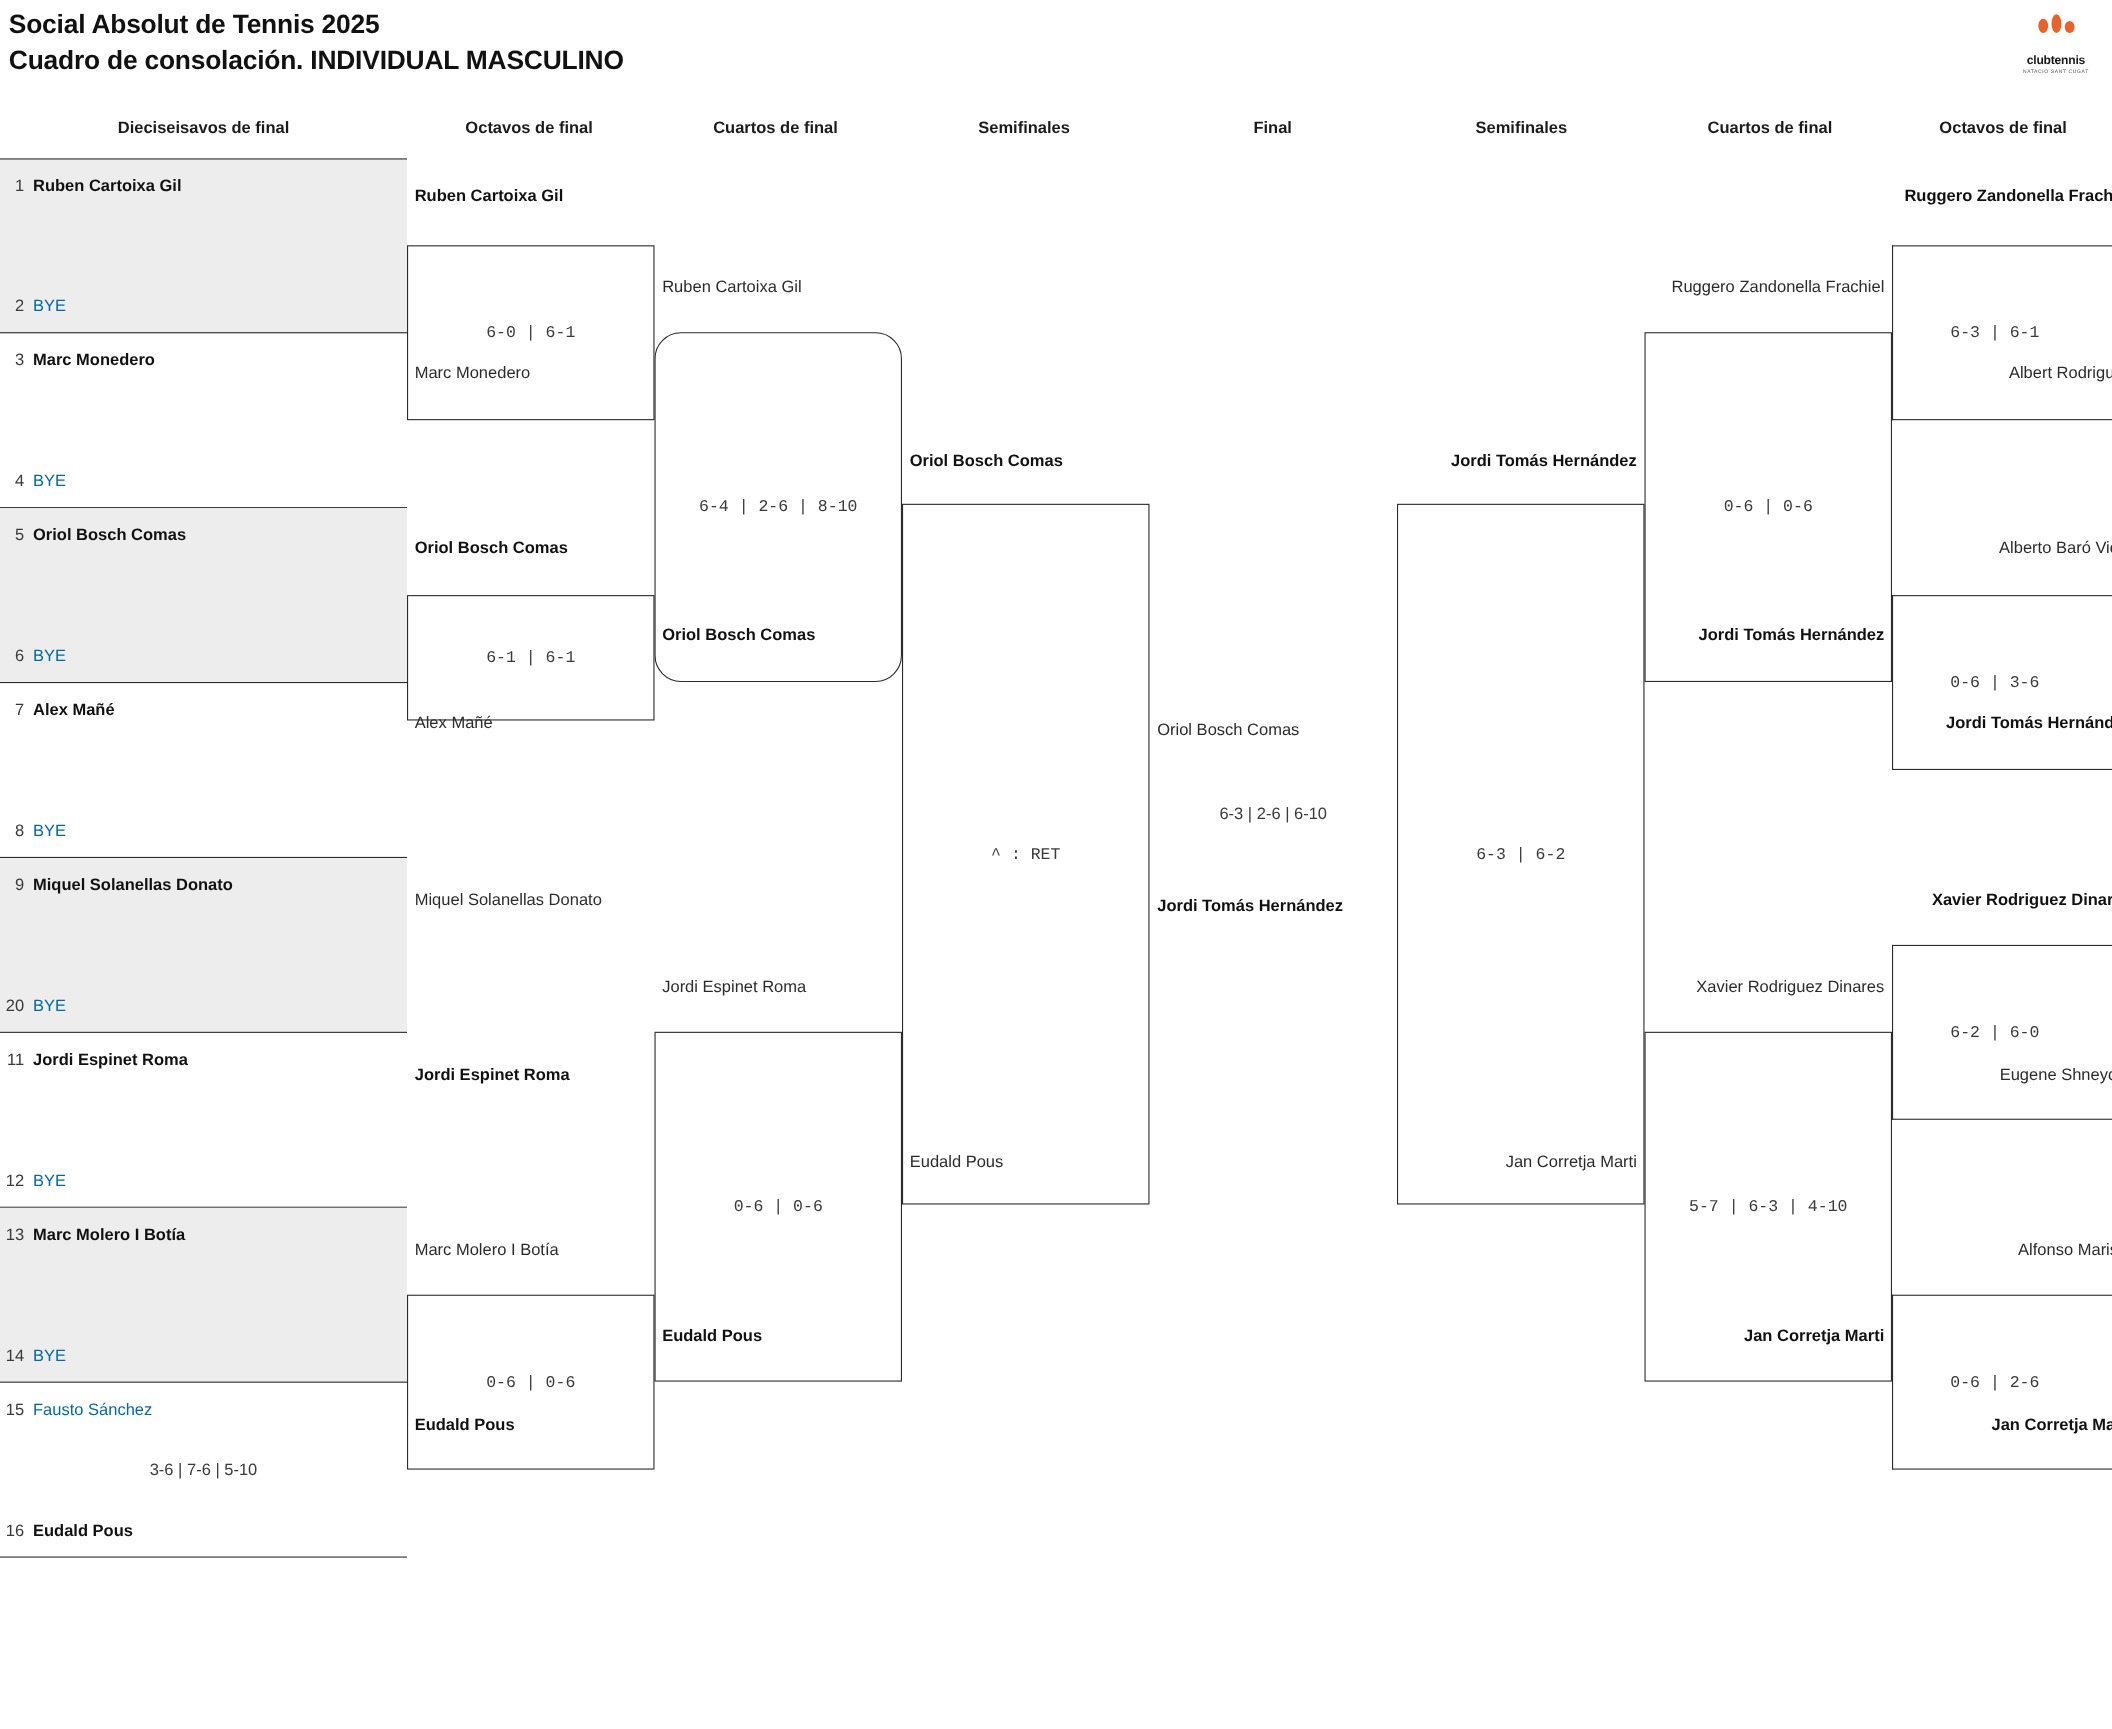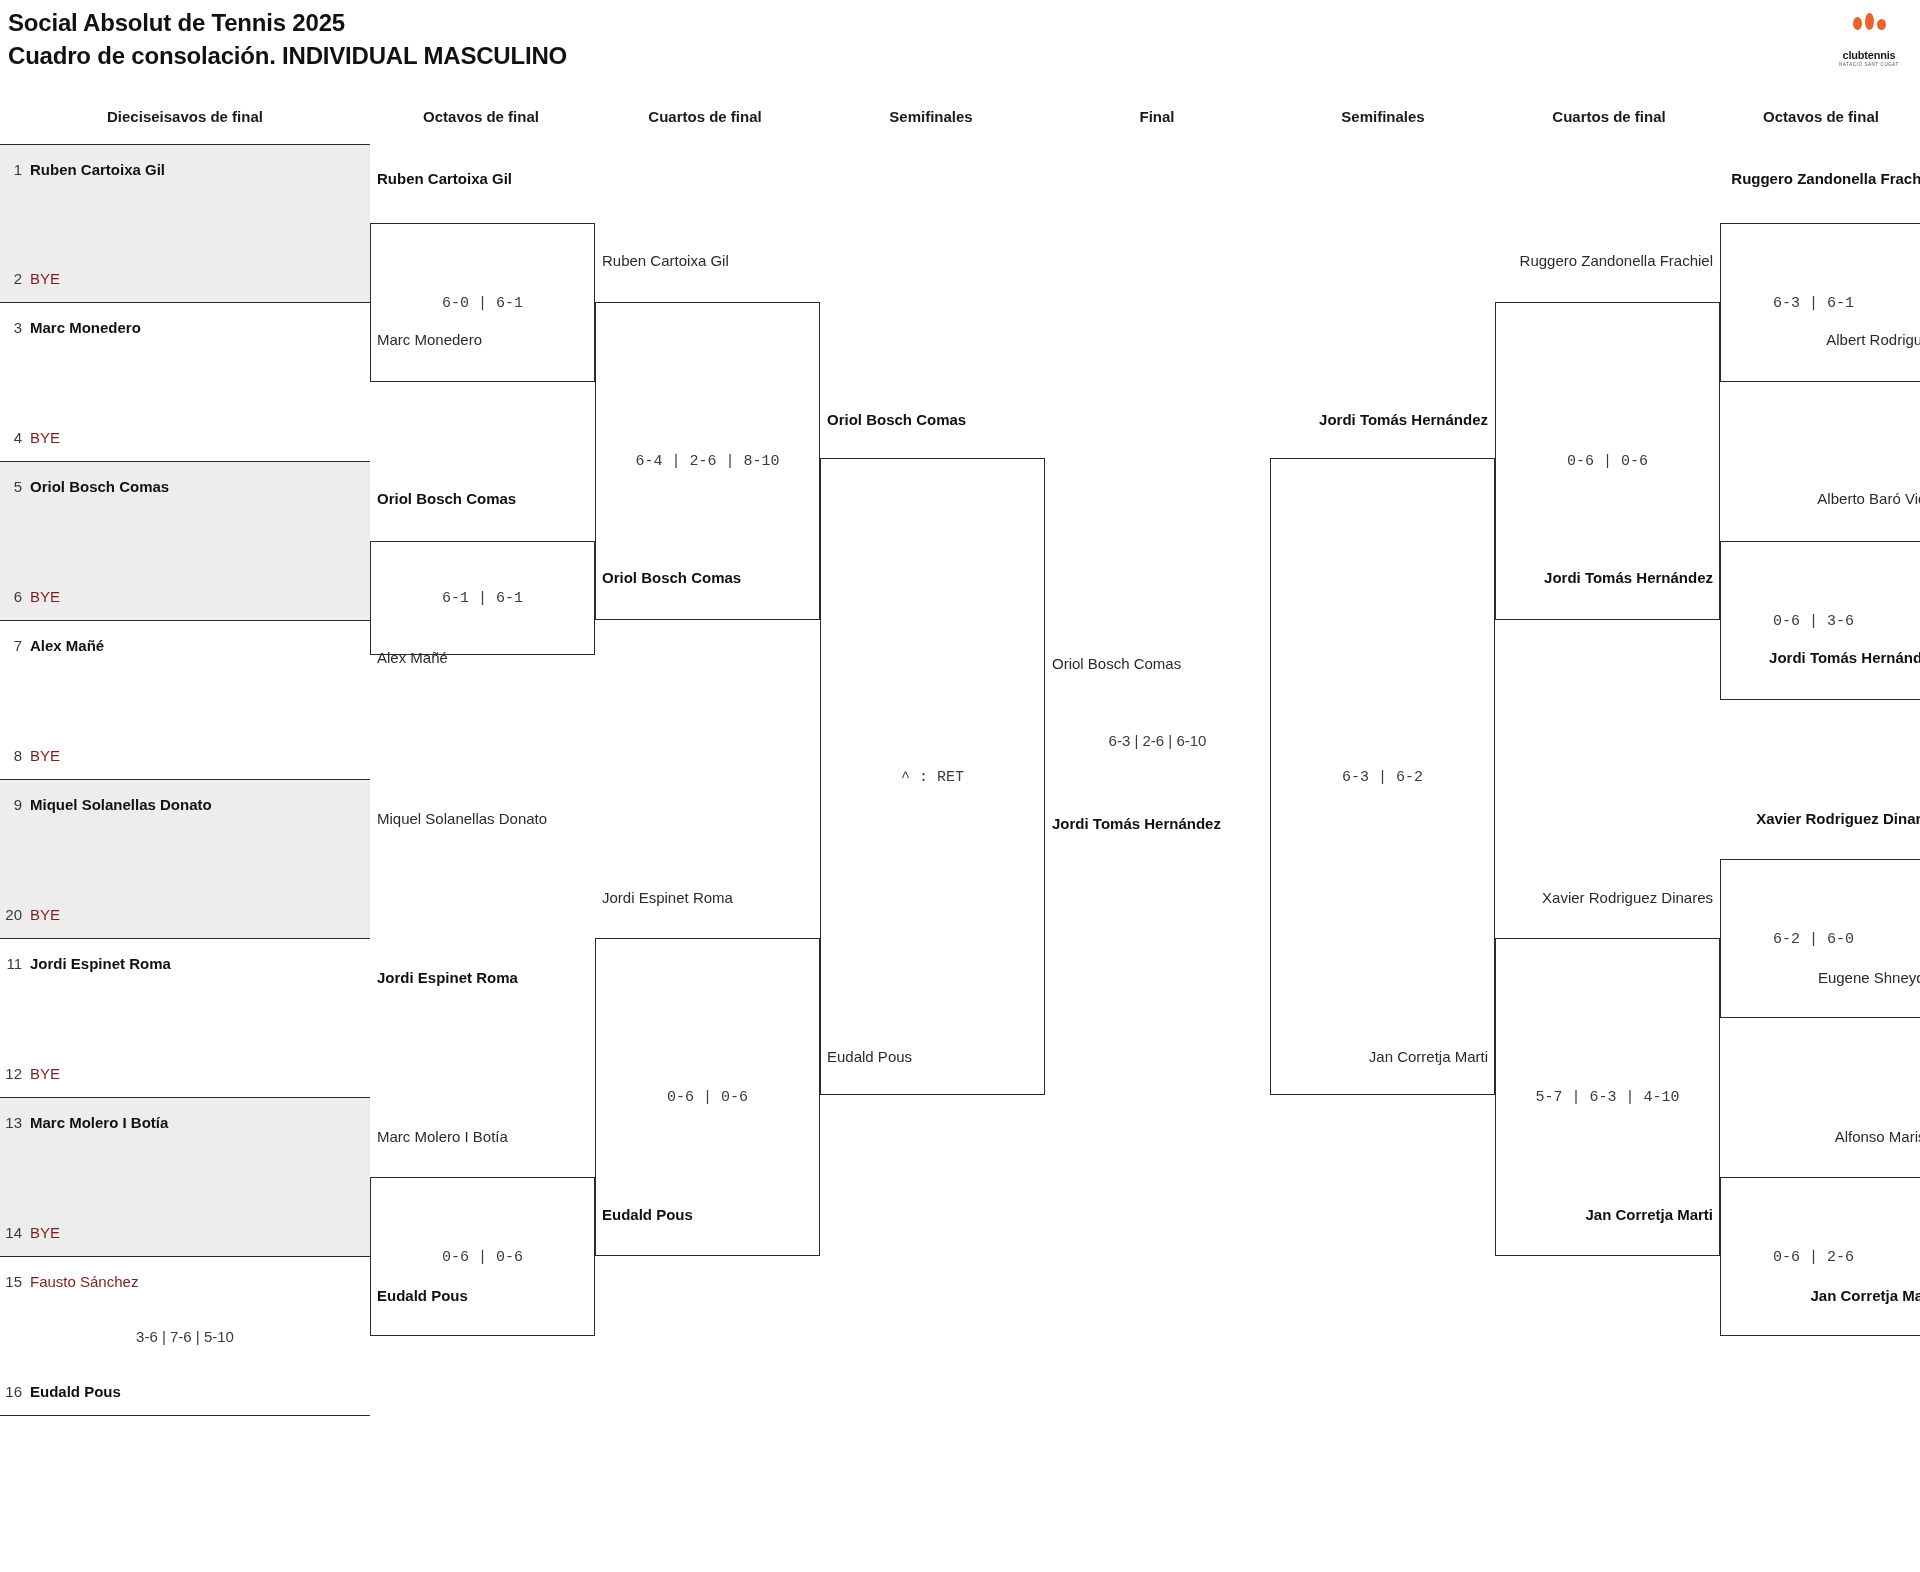--- a/index.html
+++ b/index.html
@@ -33,21 +33,21 @@
   .seed-pair {
     position: relative; height: 159px; width: 370px;
     border-bottom: 1px solid #2b2b2b;
   }
   .seed-pair.first { border-top: 1px solid #2b2b2b; }
   .seed-pair.shaded { background: #ededed; }
   .seed-row { position: absolute; left: 0; width: 100%; height: 24px; display: flex; align-items: center; }
   .seed-row.top { top: 12px; }
   .seed-row.bot { bottom: 12px; }
   .seed-num { width: 30px; text-align: right; padding-right: 8px; font-size: 15px; color: #3a3a3a; }
-  .seed-name { font-size: 15px; color: #7f1d1d; }
+  .seed-name { font-size: 15px; color: #0369a1; }
   .seed-name.win { font-weight: 700; color: #111; }
   .seed-score {
     position: absolute; left: 0; right: 0; top: 50%; transform: translateY(-50%);
     text-align: center; font-size: 15px; color: #3a3a3a;
   }
 
   
   .mbox { position: absolute; border: 1px solid #2b2b2b; font-family: Liberation Mono, monospace; }
   .mbox.noright { border-right: none; }
   .mscore {
@@ -195,21 +195,21 @@
 
   <div class="mname L" style="left:377px; top:810px;">Miquel Solanellas Donato</div>
   <div class="mname win L" style="left:377px; top:969px;">Jordi Espinet Roma</div>
 
   <div class="mbox" style="left:370px; top:1177px; width:225px; height:159px;">
     <div class="mscore">0-6 | 0-6</div>
   </div>
   <div class="mname L" style="left:377px; top:1128px;">Marc Molero I Botía</div>
   <div class="mname win L" style="left:377px; top:1287px;">Eudald Pous</div>
 
-  <div class="mbox" style="left:595px; top:302px; width:225px; height:318px;">
+  <div class="mbox" style="left:595px; top:302px; width:225px; height:318px;border-radius:24px;">
     <div class="mscore">6-4 | 2-6 | 8-10</div>
   </div>
   <div class="mname L" style="left:602px; top:252px;">Ruben Cartoixa Gil</div>
   <div class="mname win L" style="left:602px; top:569px;">Oriol Bosch Comas</div>
 
   <div class="mbox" style="left:595px; top:938px; width:225px; height:318px;">
     <div class="mscore">0-6 | 0-6</div>
   </div>
   <div class="mname L" style="left:602px; top:889px;">Jordi Espinet Roma</div>
   <div class="mname win L" style="left:602px; top:1206px;">Eudald Pous</div>

